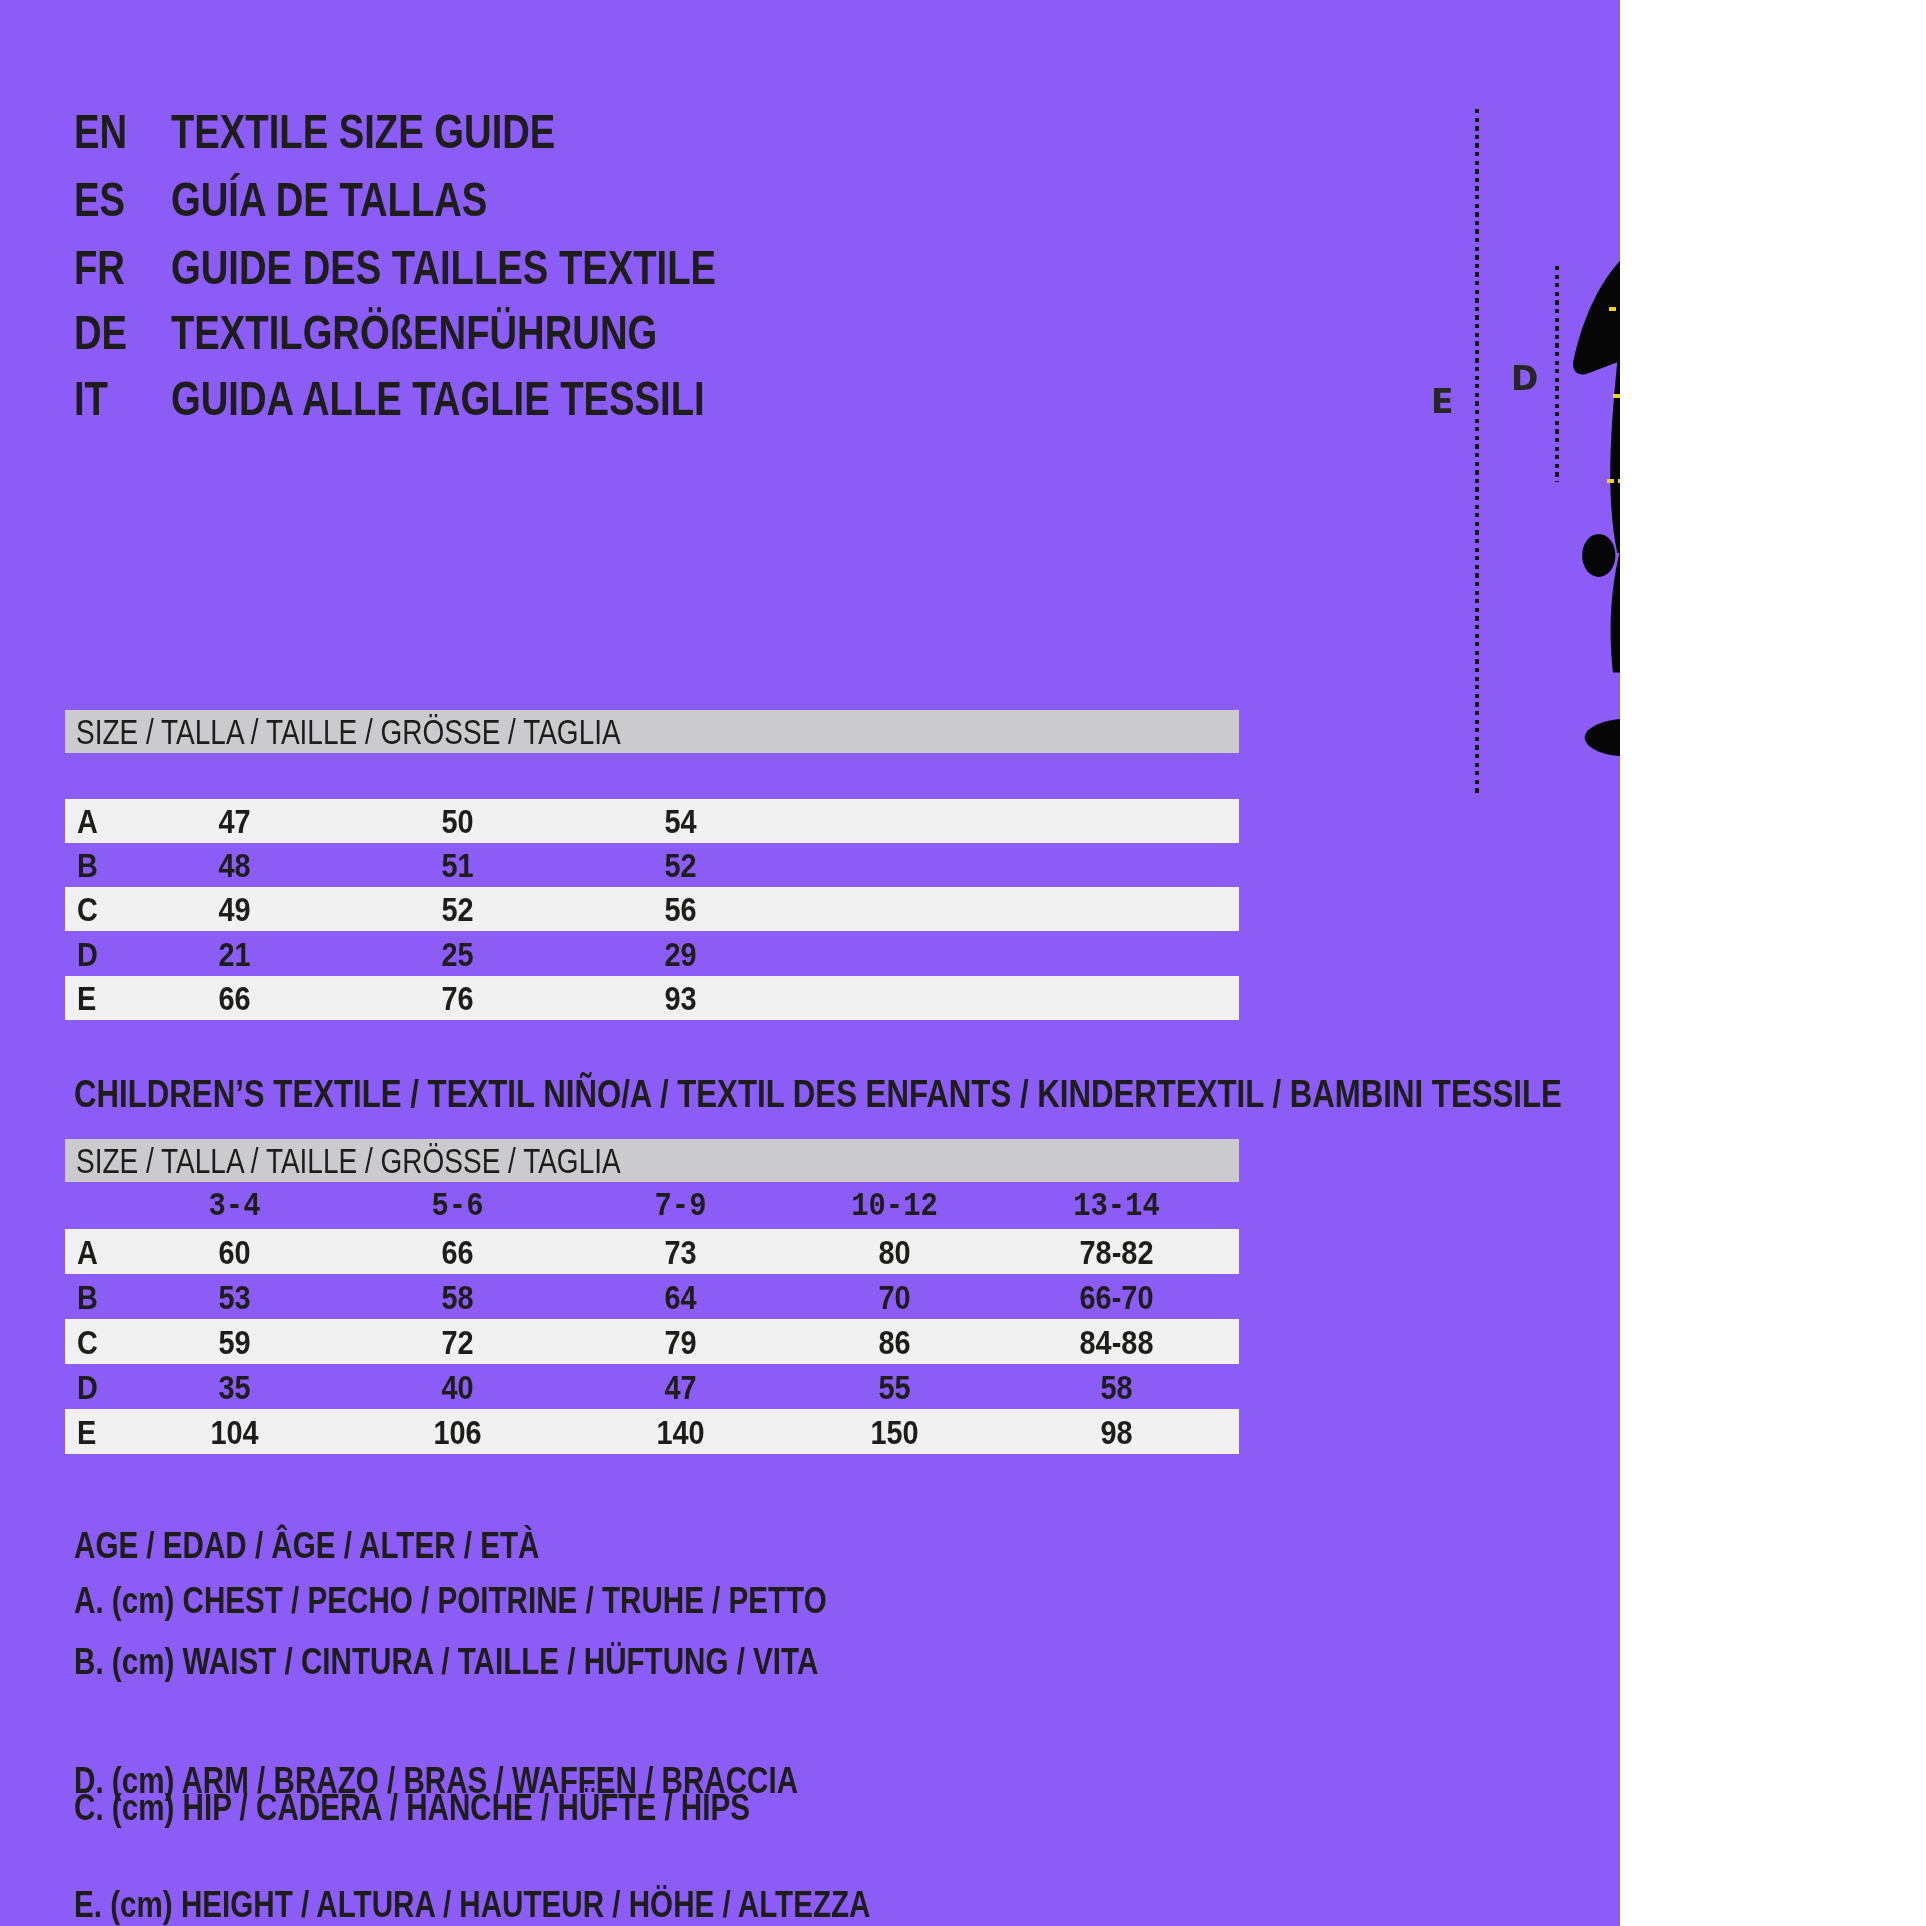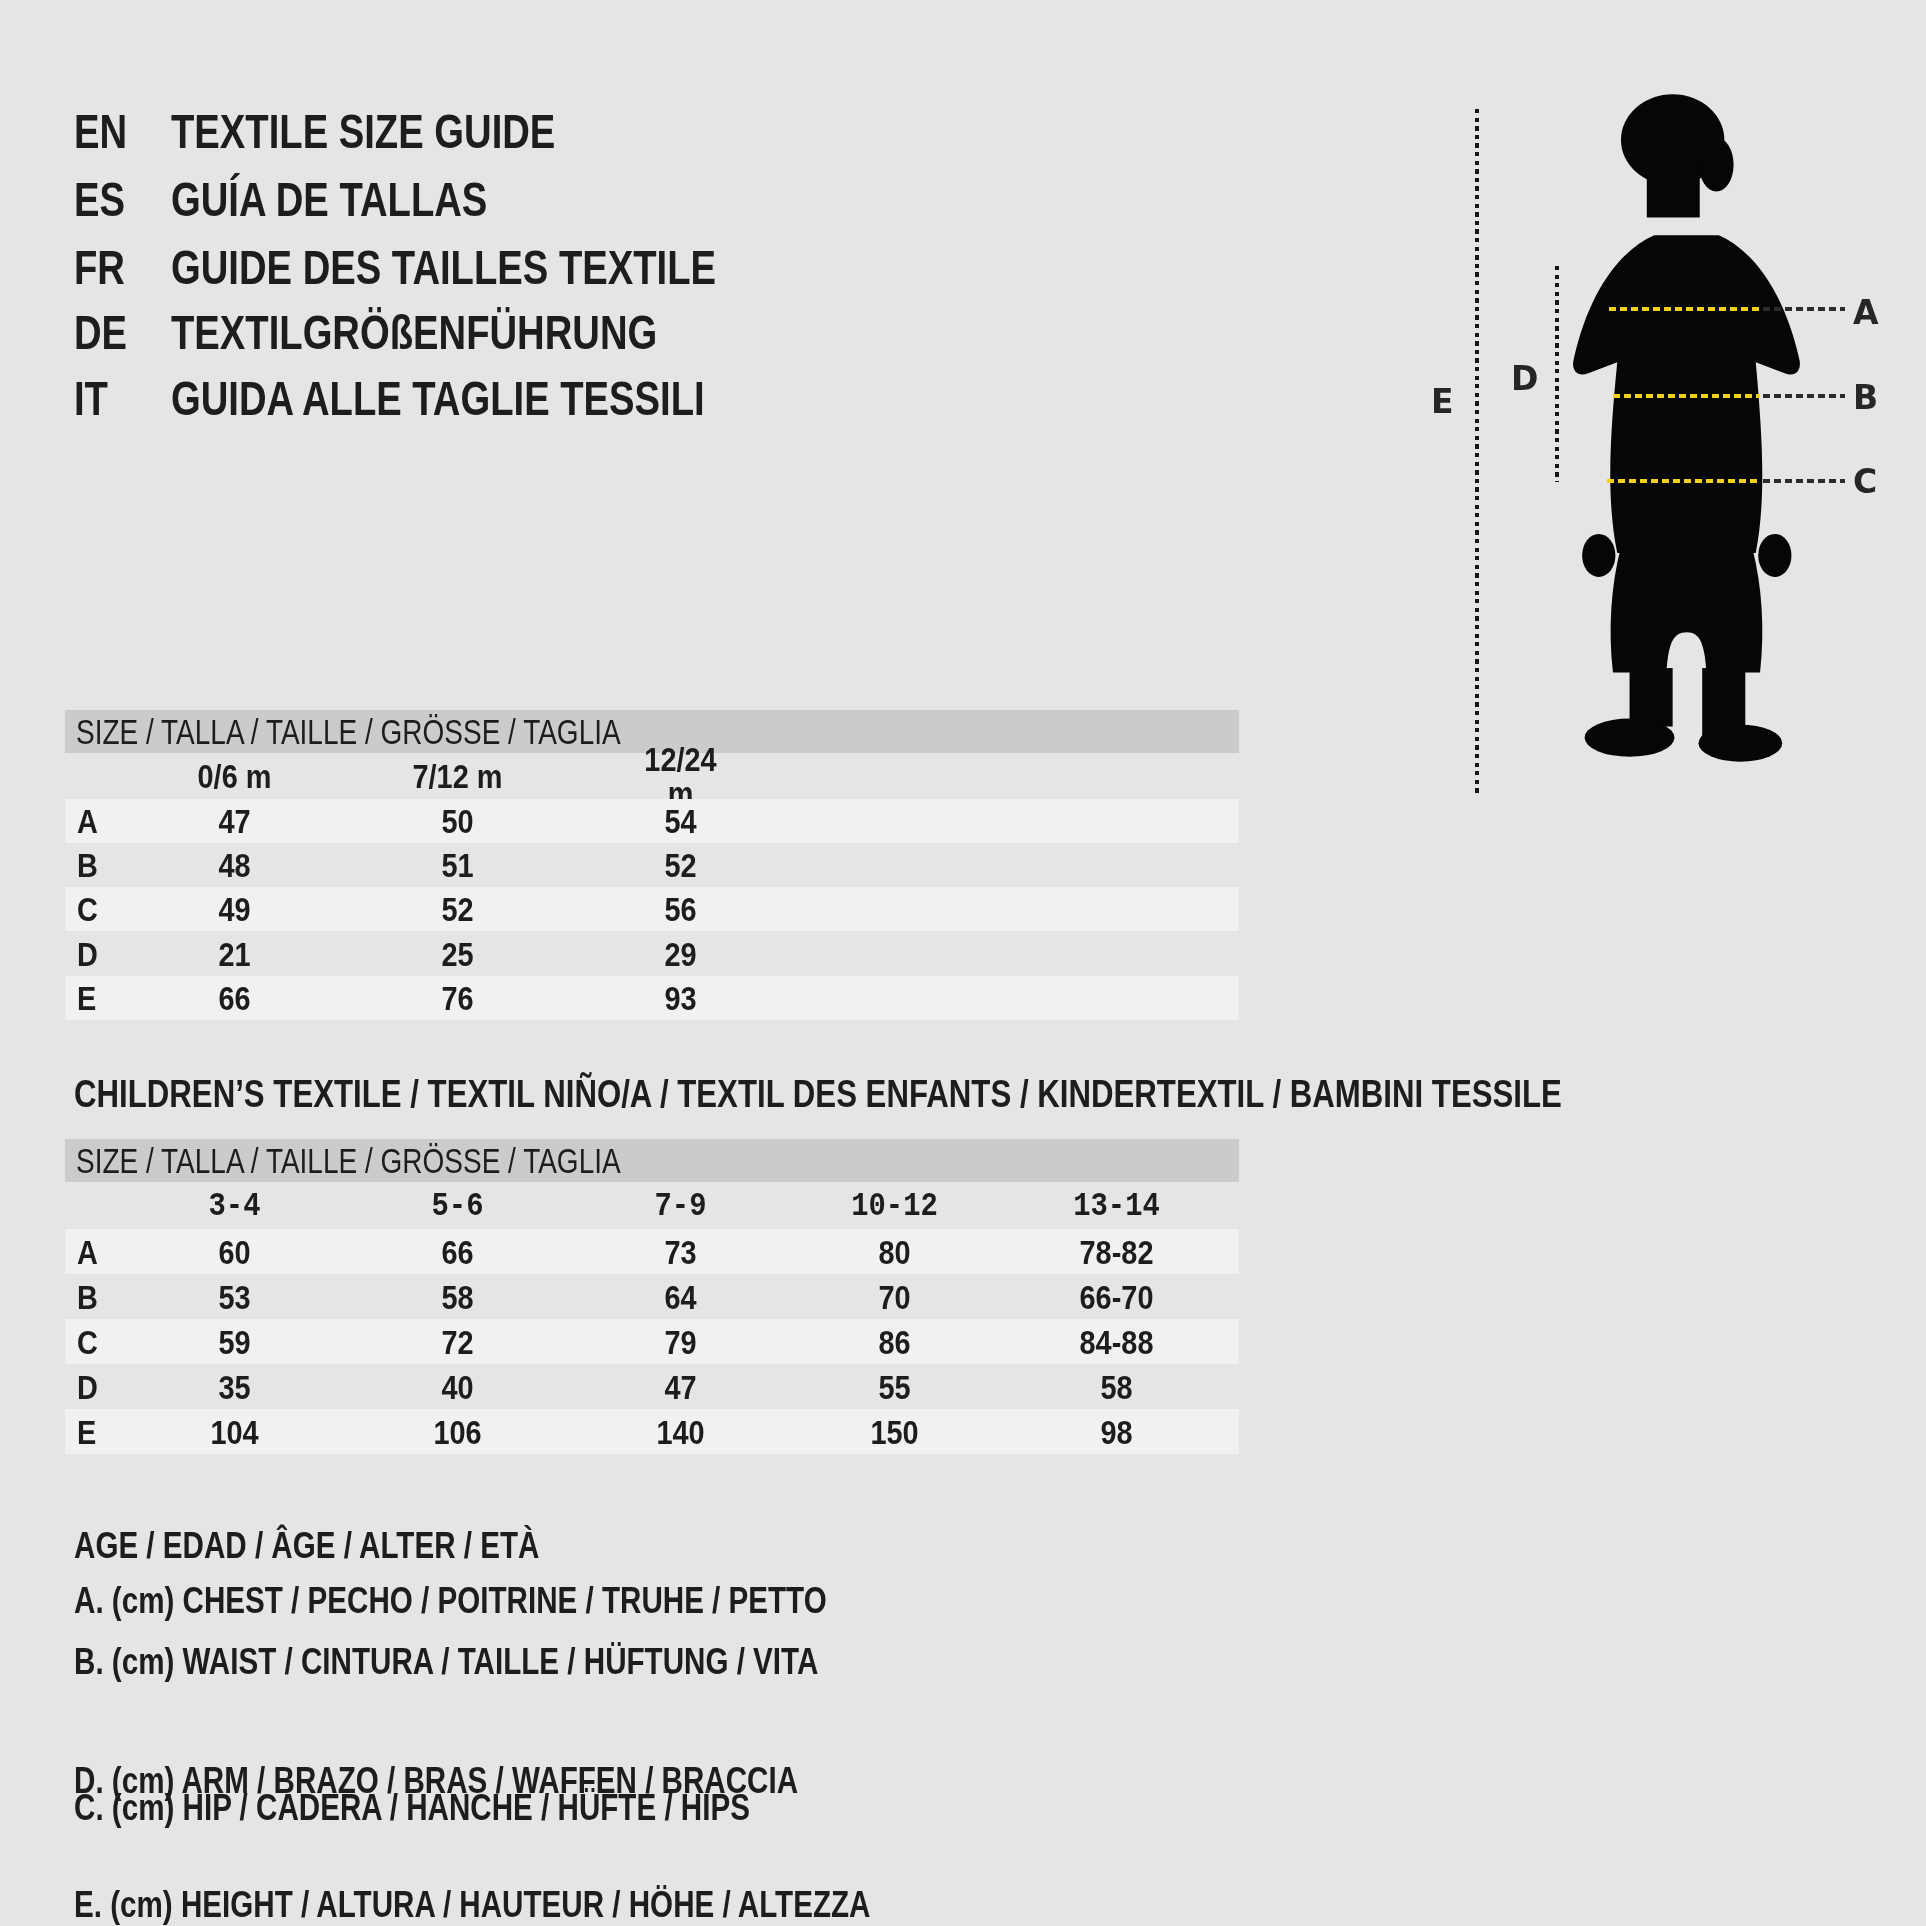--- a/index.html
+++ b/index.html
@@ -1,18 +1,18 @@
 <!DOCTYPE html>
 <html style="font-size:10px"><head>
 <meta charset="utf-8">
 <style>
   html,body{margin:0;padding:0;background:#ffffff;}
   .page{
-    position:relative;width:1926px;height:1926px;overflow:hidden;
-    background:#e5e5e5;color:#1d1d1b;
+    position:relative;width:1620px;height:1926px;overflow:hidden;
+    background:#8b5cf6;color:#1d1d1b;
     font-family:"Liberation Sans",sans-serif;
   }
   .abs{position:absolute;}
   
   .sx{display:inline-block;transform:scaleX(0.78);transform-origin:0 50%;white-space:nowrap;}
   .sx8{display:inline-block;transform:scaleX(0.80);transform-origin:0 50%;white-space:nowrap;}
   
   .lang-row{position:absolute;left:74px;height:51px;line-height:51px;font-size:49px;font-weight:700;}
   .lang-code{position:absolute;left:0;top:0;}
   .lang-title{position:absolute;left:97px;top:0;}
@@ -95,25 +95,20 @@
     <div class="mlabel" style="left:1853px;top:465px;">C</div>
     <div class="mlabel" style="left:1511px;top:362px;">D</div>
     <div class="mlabel" style="left:1431px;top:385px;">E</div>
   </section>
 
 
   <div class="size-bar" style="top:710px;background:#cbcbcd;">
     <span class="txt"><span class="sx8">SIZE / TALLA / TAILLE / GRÖSSE / TAGLIA</span></span>
   </div>
 
-  <div class="t-row" style="top:753px;height:46px;">
-    <div class="cv c1">0/6 m</div>
-    <div class="cv c2">7/12 m</div>
-    <div class="cv c3">12/24 m</div>
-  </div>
 
   <div class="t-row" style="top:799px;height:44px;background:#f1f1f1;">
     <div class="rl">A</div>
     <div class="cv c1">47</div>
     <div class="cv c2">50</div>
     <div class="cv c3">54</div>
   </div>
   <div class="t-row" style="top:843px;height:44px;">
     <div class="rl">B</div>
     <div class="cv c1">48</div>

